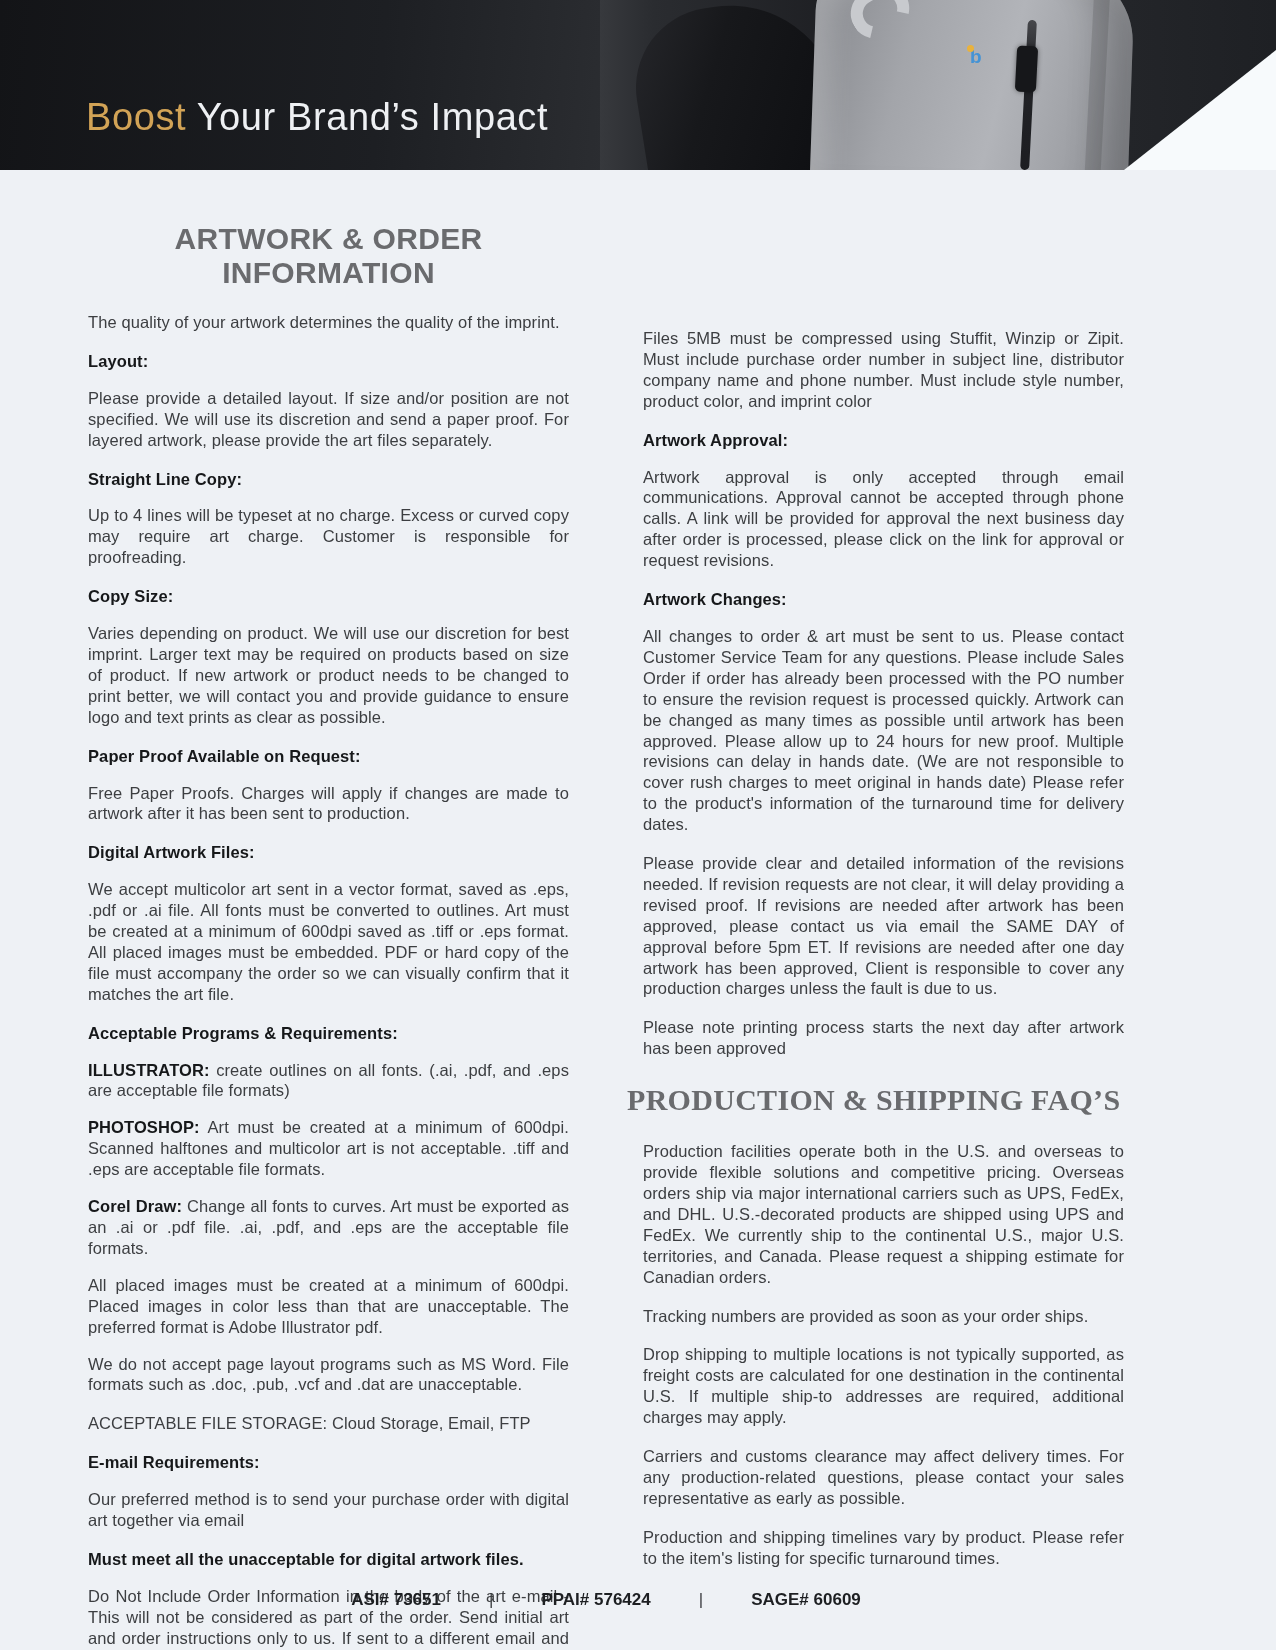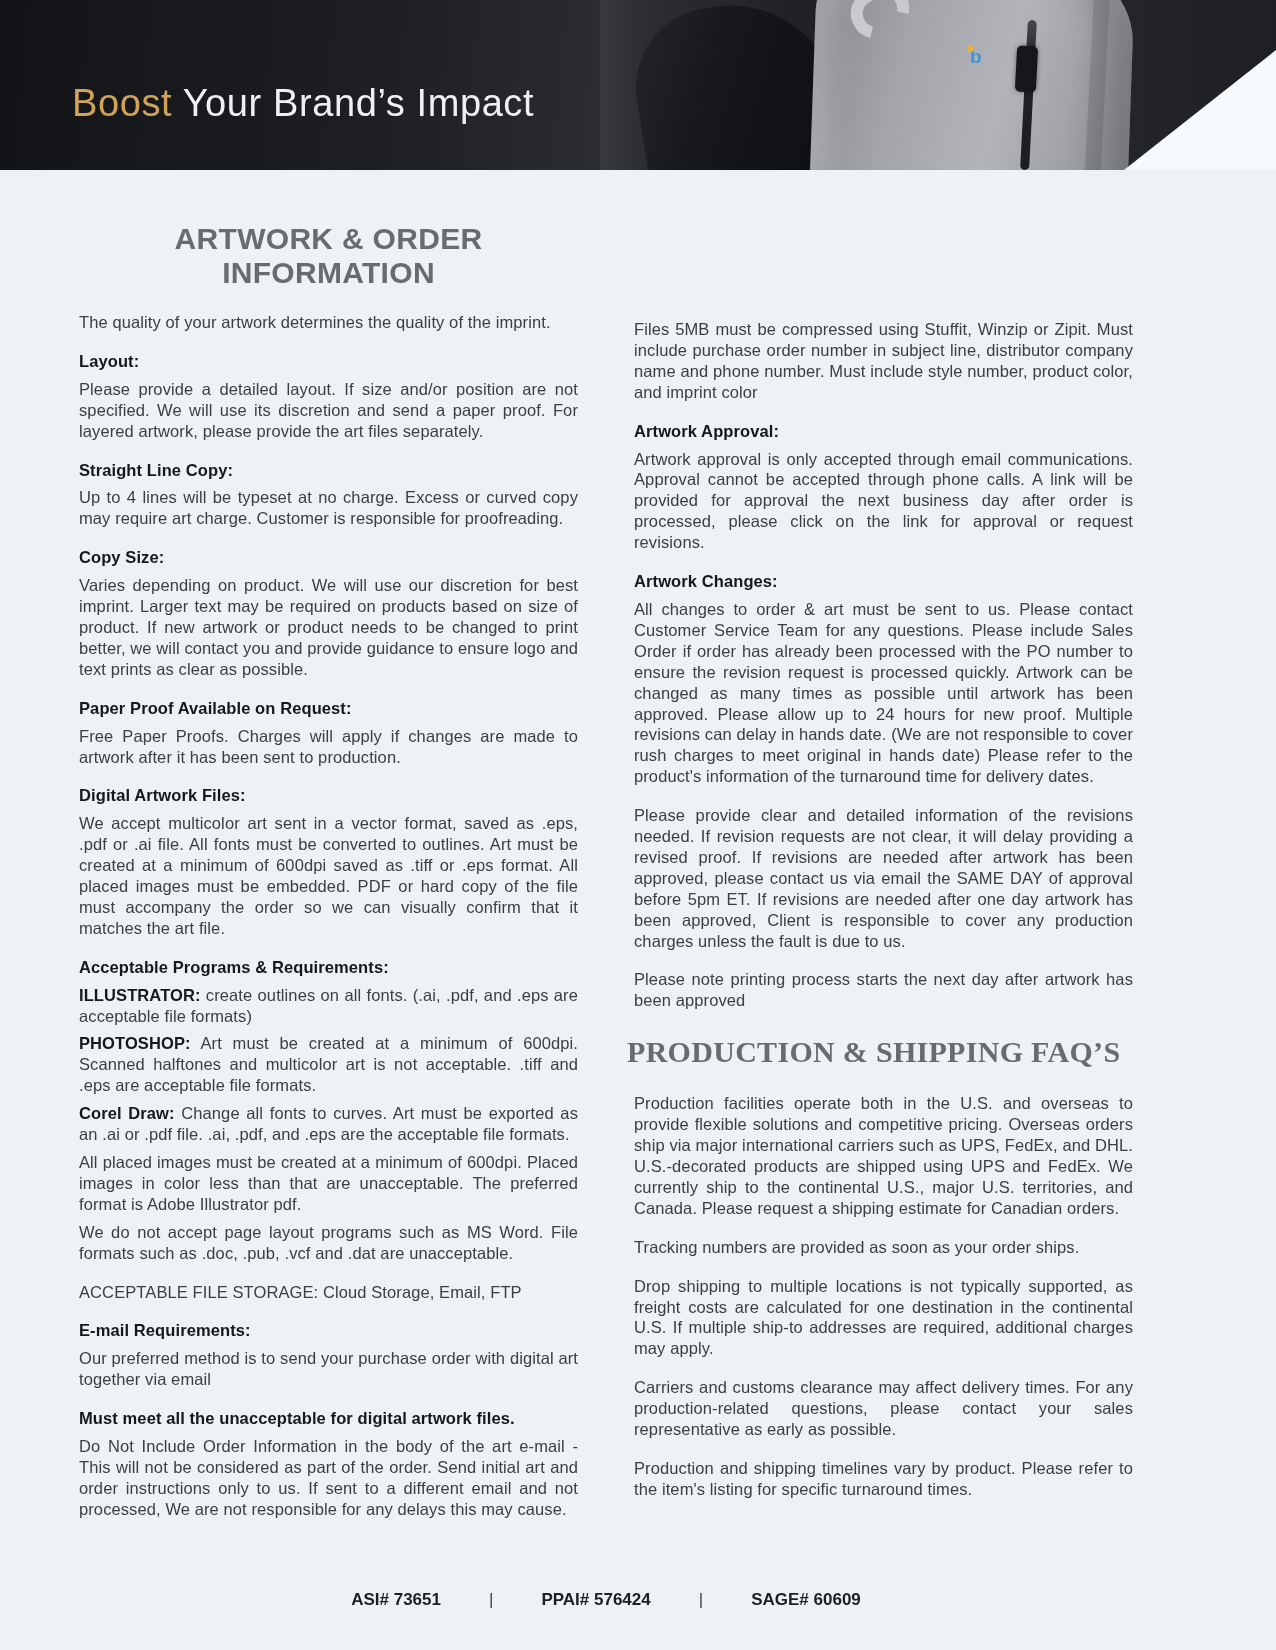--- a/index.html
+++ b/index.html
@@ -36,35 +36,35 @@
   .zipper { position: absolute; left: 424px; top: 20px; width: 9px; height: 150px;
     background: linear-gradient(#46474b, #232428 30%, #1c1d21); border-radius: 5px; transform: rotate(3deg); }
   .zipper-pull { position: absolute; left: 416px; top: 46px; width: 21px; height: 46px;
     background: #16171a; border-radius: 5px; transform: rotate(3deg); box-shadow: 0 0 5px rgba(0,0,0,.45); }
   .bp-logo { position: absolute; left: 370px; top: 44px; width: 26px; height: 26px;
     color: #4493d5; font-size: 19px; font-weight: 700; line-height: 26px; }
   .bp-logo::before { content: ""; position: absolute; left: -3px; top: 1px; width: 7px; height: 7px;
     border-radius: 50%; background: #e9b23d; }
   .wedge { position: absolute; right: 0; bottom: 0; width: 152px; height: 120px;
     background: #f7fafc; clip-path: polygon(100% 0, 100% 100%, 0 100%); }
-  .banner-title { position: absolute; left: 72px; top: 82px; margin: 0;
+  .banner-title { position: absolute; left: 72px; top: 82px; margin: 14px;
     font-size: 38px; font-weight: 500; letter-spacing: .6px; color: #eef0f3; white-space: nowrap; }
   .banner-title .gold { color: #d2a356; }
 
   
   .content { display: flex; gap: 42px; padding: 52px 0 0 72px; width: 1140px; }
   .col { width: 513px; color: #3c3e41; font-size: 16.5px; line-height: 20.9px;
     text-align: justify; letter-spacing: .1px; }
   .col-right { padding-top: 90px; }
   .main-heading, .col-heading { font-size: 30px; line-height: 34px; color: #6a6b6e;
     font-weight: 800; letter-spacing: .3px; text-align: left; }
   .main-heading { margin: 0 0 22px; text-align: center; }
   .col-heading { margin: 24px 0 24px; font-family: Liberation Serif, serif; }
   .block { margin: 0 0 18px; }
-  .block p { margin: 7px; }
+  .block p { margin: 16px; }
   .subhead { font-weight: 700; color: #16181a; }
   .block strong { font-weight: 700; color: #16181a; }
 
   
   .footer { position: absolute; left: 72px; top: 1590px; width: 1068px;
     display: flex; justify-content: center; gap: 48px;
     font-size: 17px; font-weight: 700; color: #1d1f22; }
   .footer .sep { font-weight: 400; color: #3c3e41; }
 </style>
 </head>

